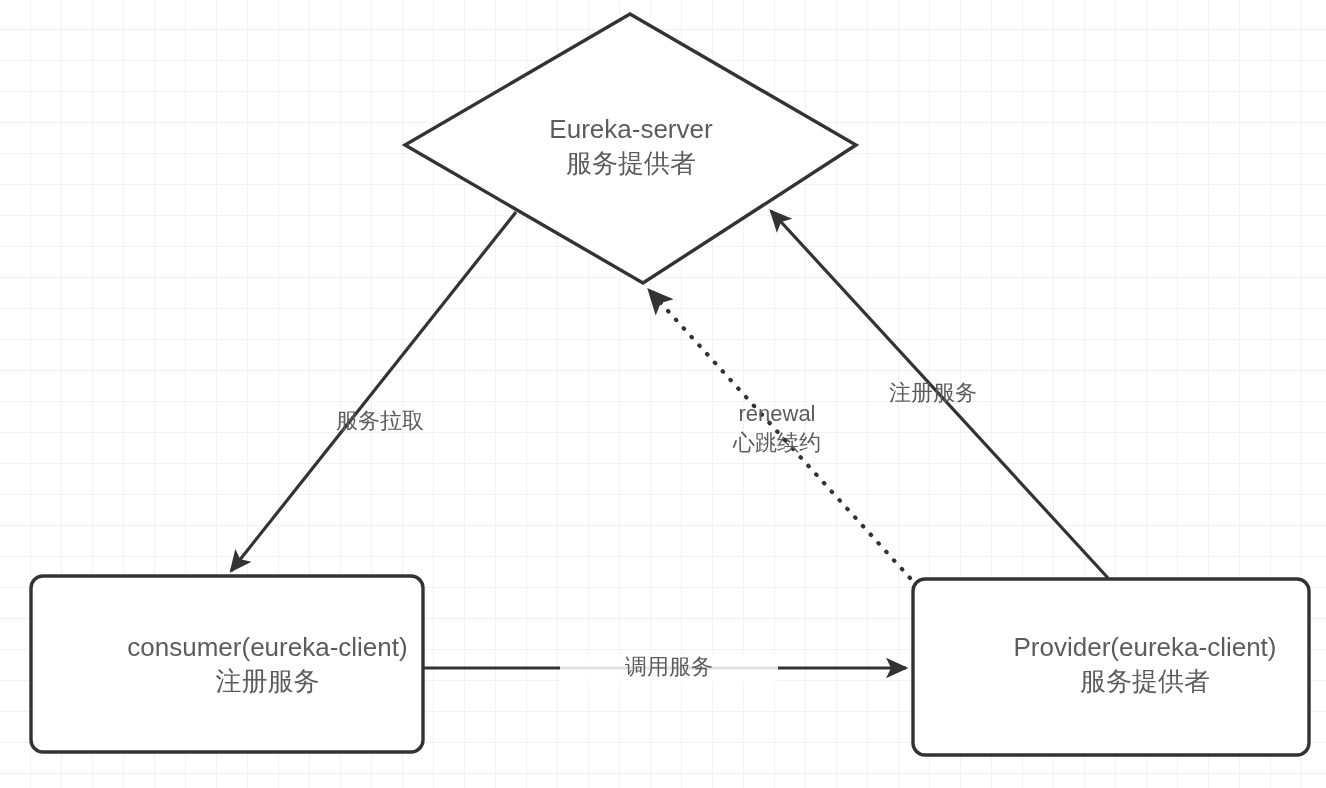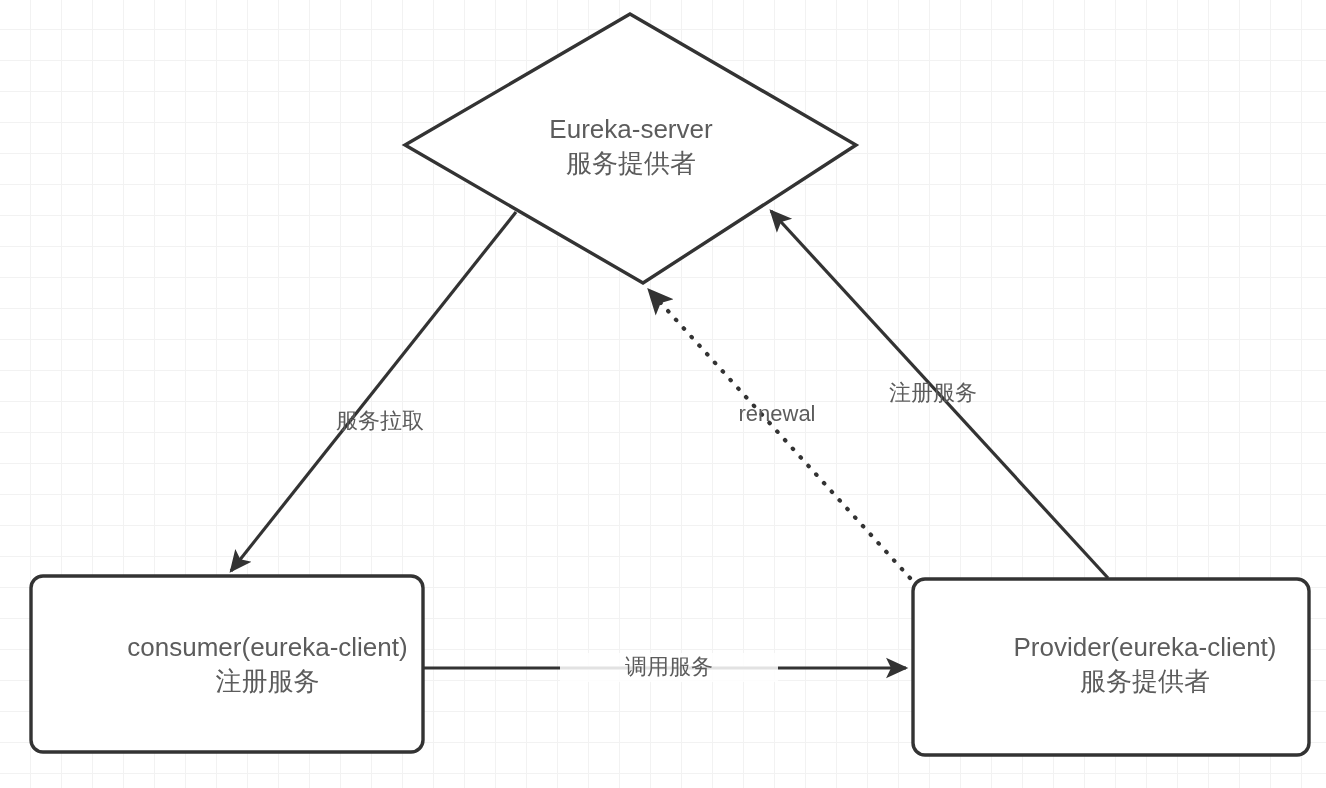--- a/index.html
+++ b/index.html
@@ -103,20 +103,21 @@
     <span class="lbl-line">Provider(eureka-client)</span>
     <span class="lbl-line">服务提供者</span>
   </div>
 
   <div class="edge-label" style="left: 275px; top: 379px; width: 210px; margin-top: 28px;">
     <span class="lbl-line">服务拉取</span>
   </div>
 
   <div class="edge-label" style="left: 672px; top: 400px; width: 210px;">
     <span class="lbl-line">renewal</span>
+    <span class="lbl-line">心跳续约</span>
   </div>
 
   <div class="edge-label" style="left: 828px; top: 379px; width: 210px;">
     <span class="lbl-line">注册服务</span>
   </div>
 
   <div class="edge-label boxed" style="left: 560px; top: 653px; width: 210px;">
     <span class="lbl-line">调用服务</span>
   </div>
 

